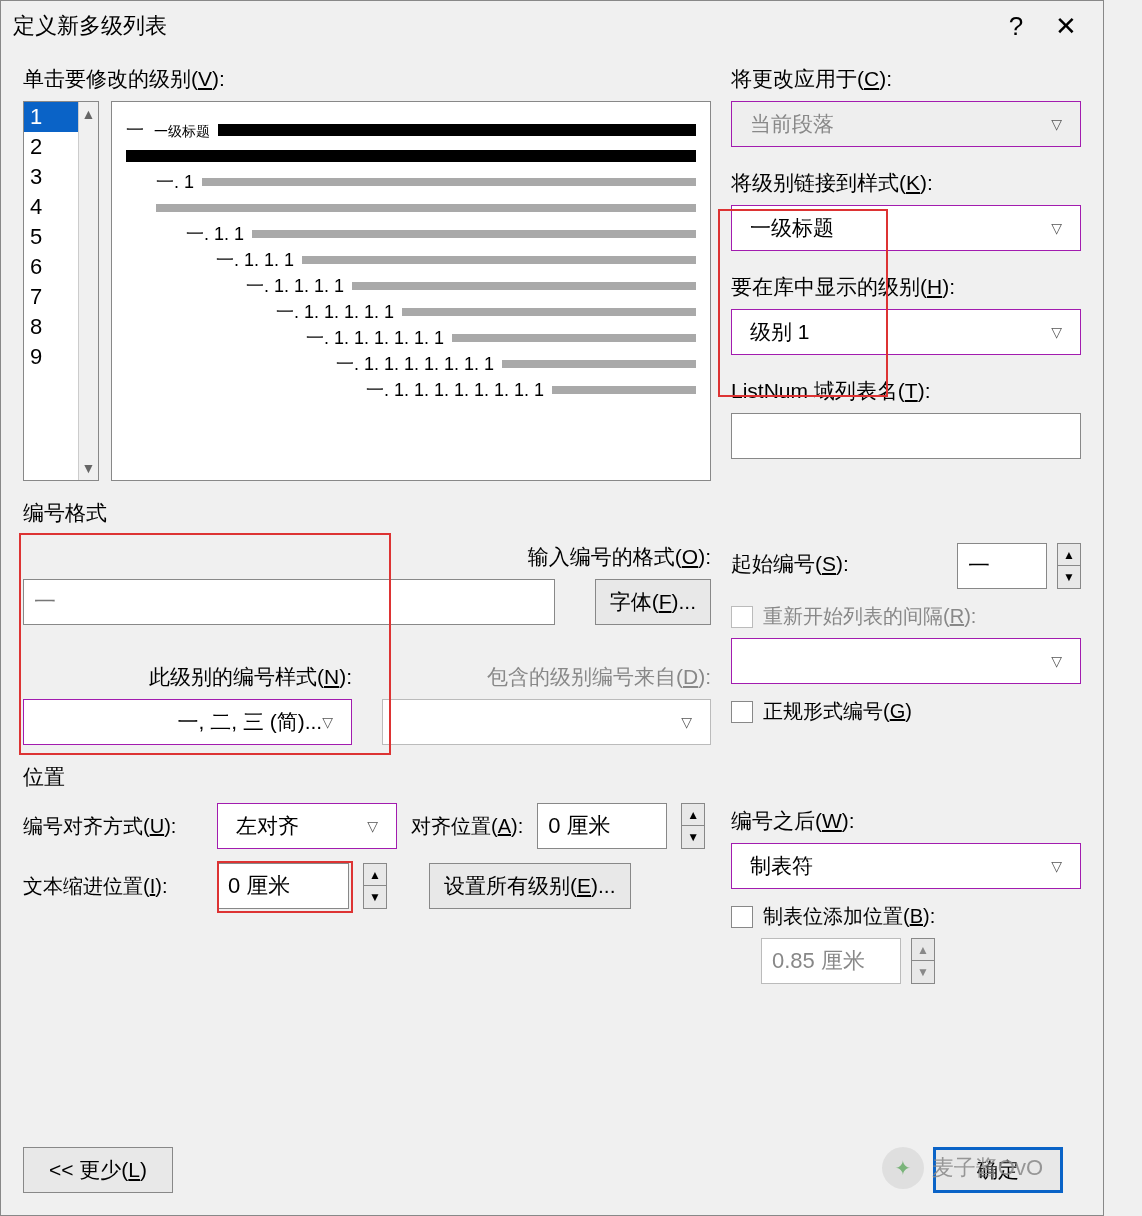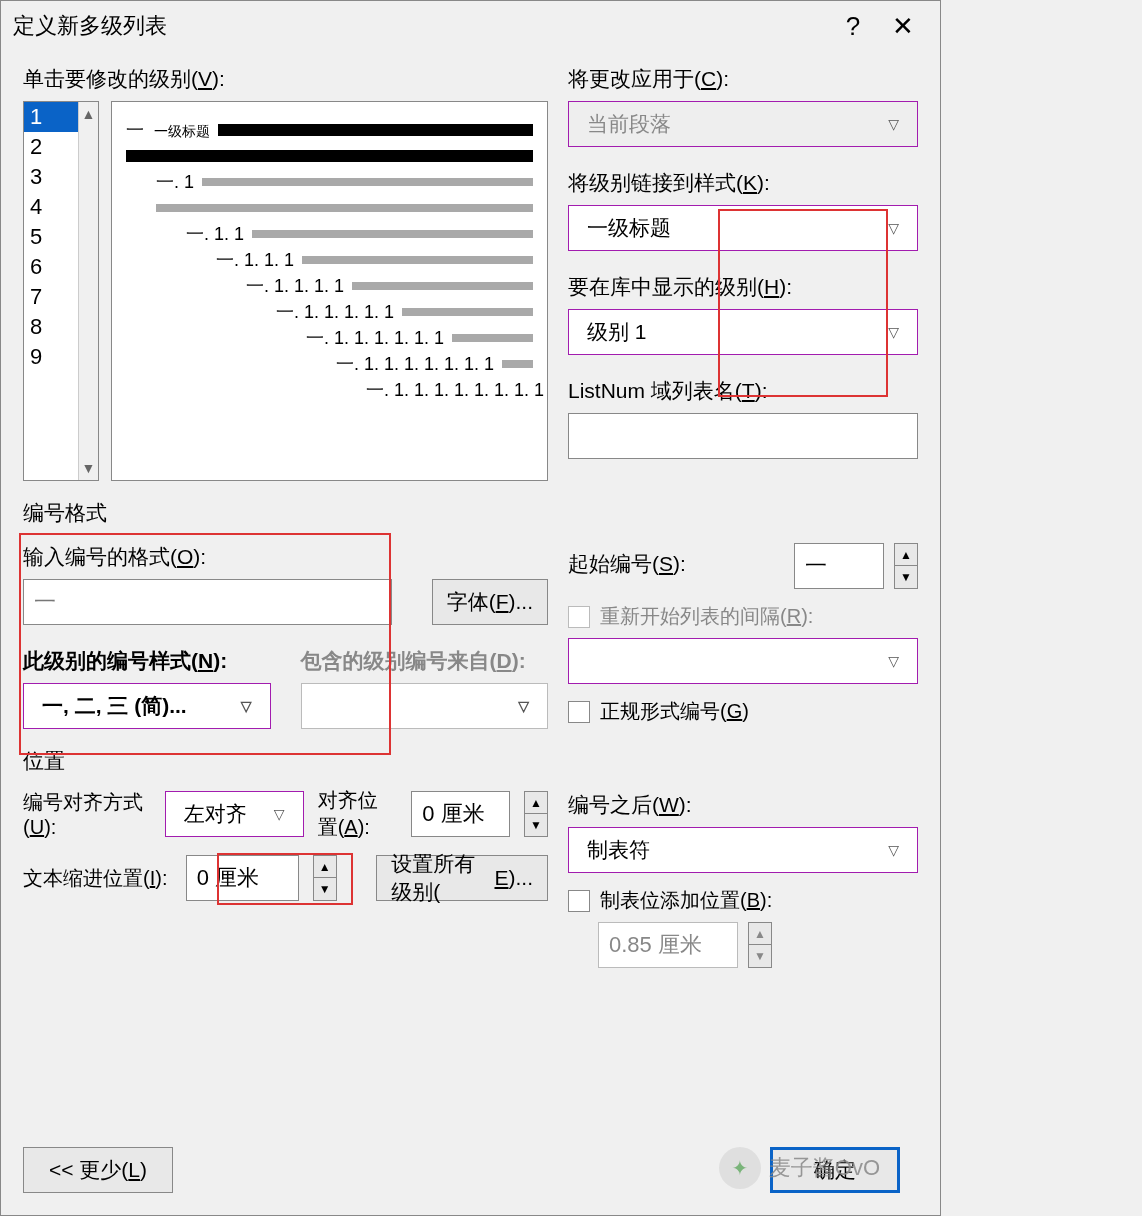--- a/index.html
+++ b/index.html
@@ -1,17 +1,17 @@
 <!DOCTYPE html>
 <html><head>
 <meta charset="utf-8">
 <style>
   * { box-sizing: border-box; font-family: "Microsoft YaHei", "SimSun", sans-serif; }
   body { margin: 0; background: #f0f0f0; font-size: 20px; color: #000; }
-  .dialog { width: 941px; height: 1216px; background: #f0f0f0; position: relative; border: 1px solid #888; }
+  .dialog { width: 1104px; height: 1216px; background: #f0f0f0; position: relative; border: 1px solid #888; }
   .titlebar { height: 50px; display: flex; align-items: center; padding: 0 12px; }
   .titlebar-title { flex: 1; font-size: 22px; }
   .titlebar-btn { width: 50px; text-align: center; font-size: 26px; }
   .body { padding: 10px 22px 0 22px; }
   .row { display: flex; }
   .col-left { flex: 1; min-width: 0; }
   .col-right { width: 350px; margin-left: 20px; }
   .label { font-size: 21px; margin: 4px 0 8px 0; display: block; }
   .u { text-decoration: underline; }
   .level-box { display: flex; border: 1px solid #888; background: #fff; width: 76px; height: 380px; }
@@ -150,29 +150,29 @@
         <span class="label" style="margin-top:22px;">ListNum 域列表名(<span class="u">T</span>):</span>
         <div class="txtinput"></div>
       </div>
     </div>
 
     <div class="red-box" style="left:717px; top:208px; width:170px; height:188px;"></div>
 
     <div class="section-label">编号格式</div>
 
     <div class="row">
-      <div class="col-left" style="position:relative;">
+      <div class="col-left" style="position:relative;text-align:right;">
         <span class="label">输入编号的格式(<span class="u">O</span>):</span>
         <div class="inline">
           <div class="txtinput" style="flex:1; color:#777;">一</div>
           <div style="width:20px;"></div>
           <div class="btn">字体(<span class="u">F</span>)...</div>
         </div>
 
-        <div class="row" style="margin-top:18px; gap:30px;font-weight:bold;">
+        <div class="row" style="margin-top:34px; gap:30px;">
           <div style="flex:1;">
             <span class="label">此级别的编号样式(<span class="u">N</span>):</span>
             <div class="cbox">
               <span class="txt">一, 二, 三 (简)...</span>
                 <span class="dd">▽</span>
             </div>
           </div>
           <div style="flex:1;" class="disabled">
             <span class="label">包含的级别编号来自(<span class="u">D</span>):</span>
             <div class="cbox">

